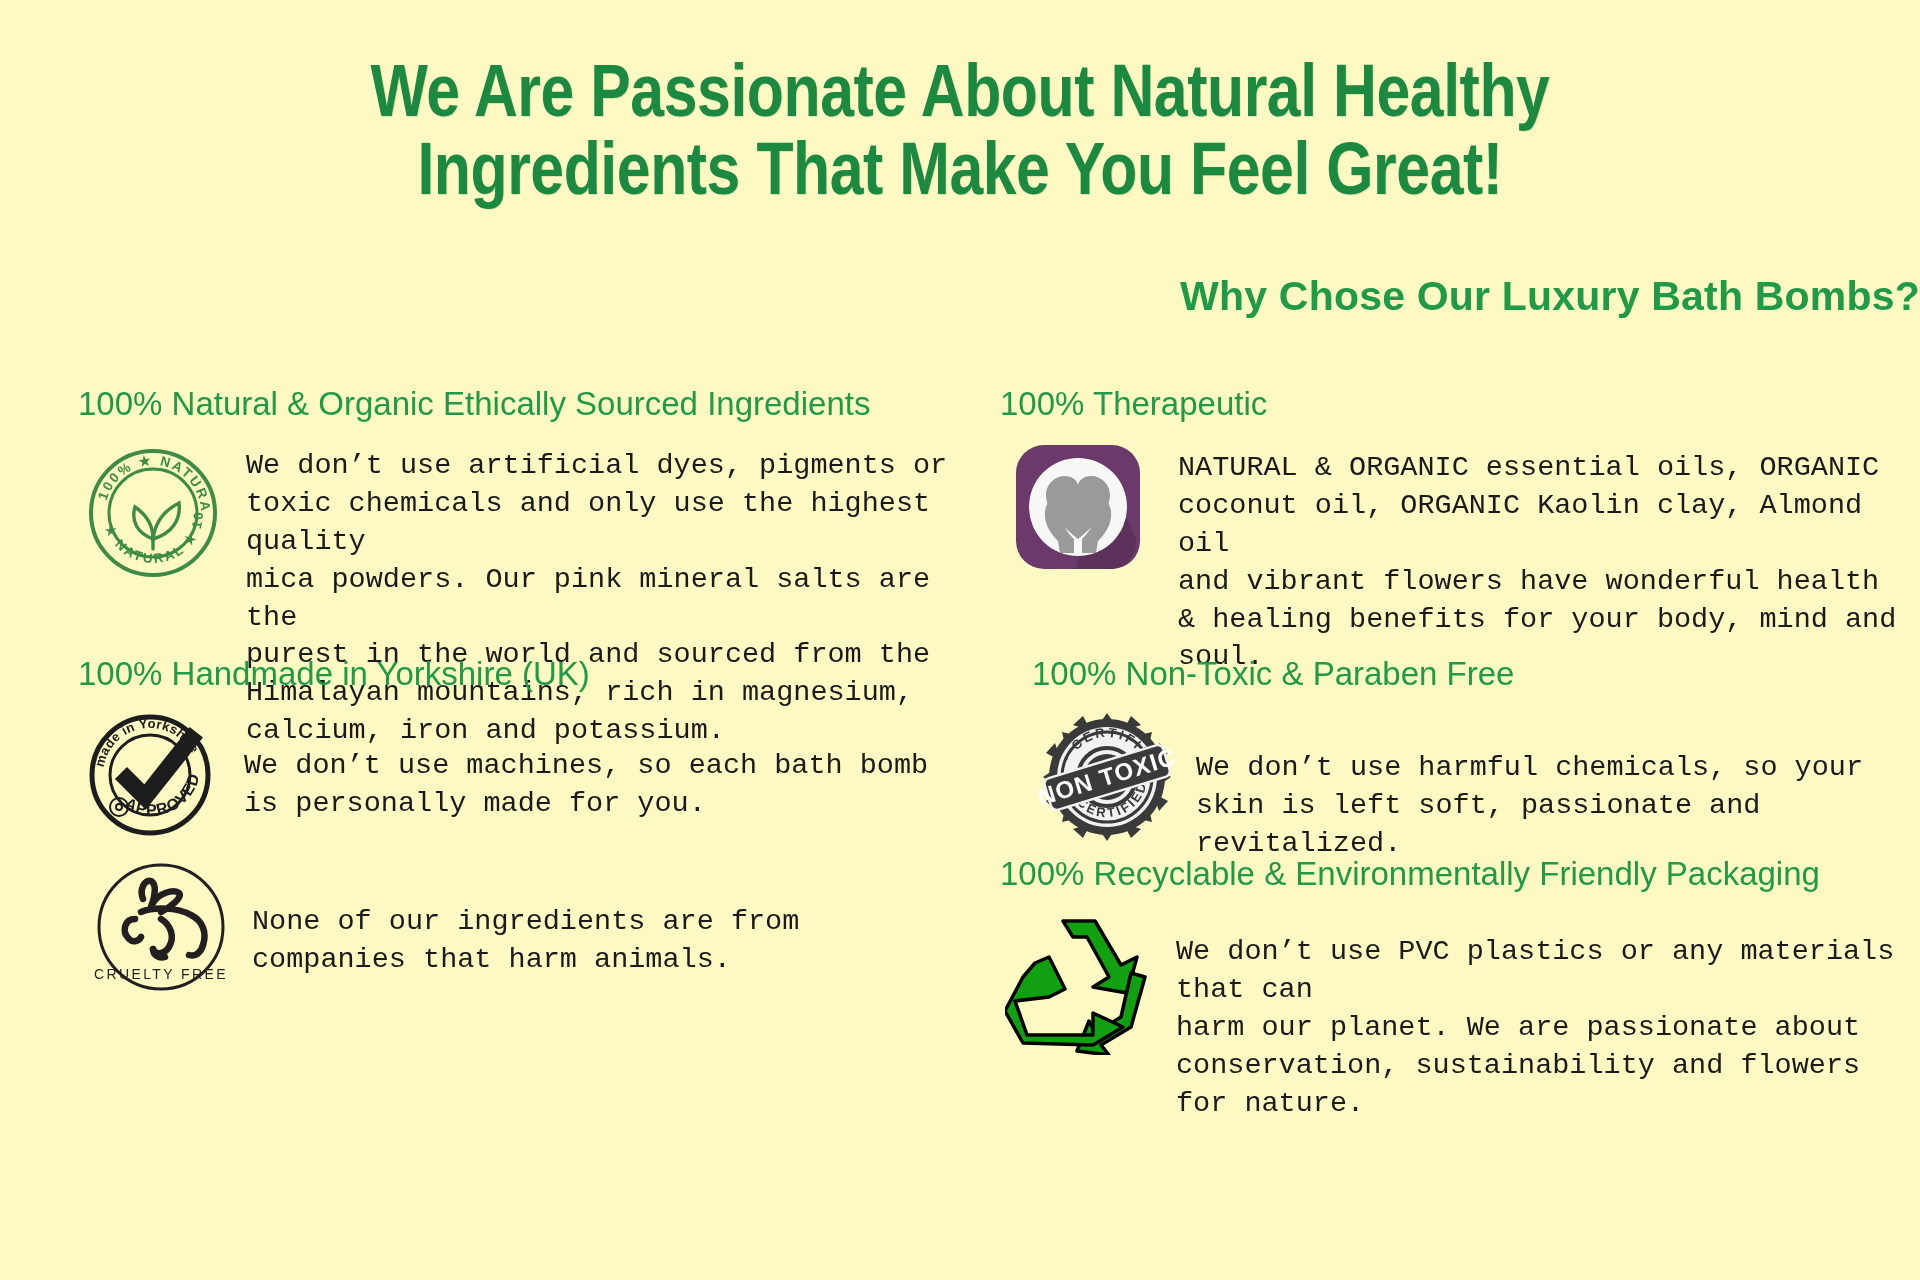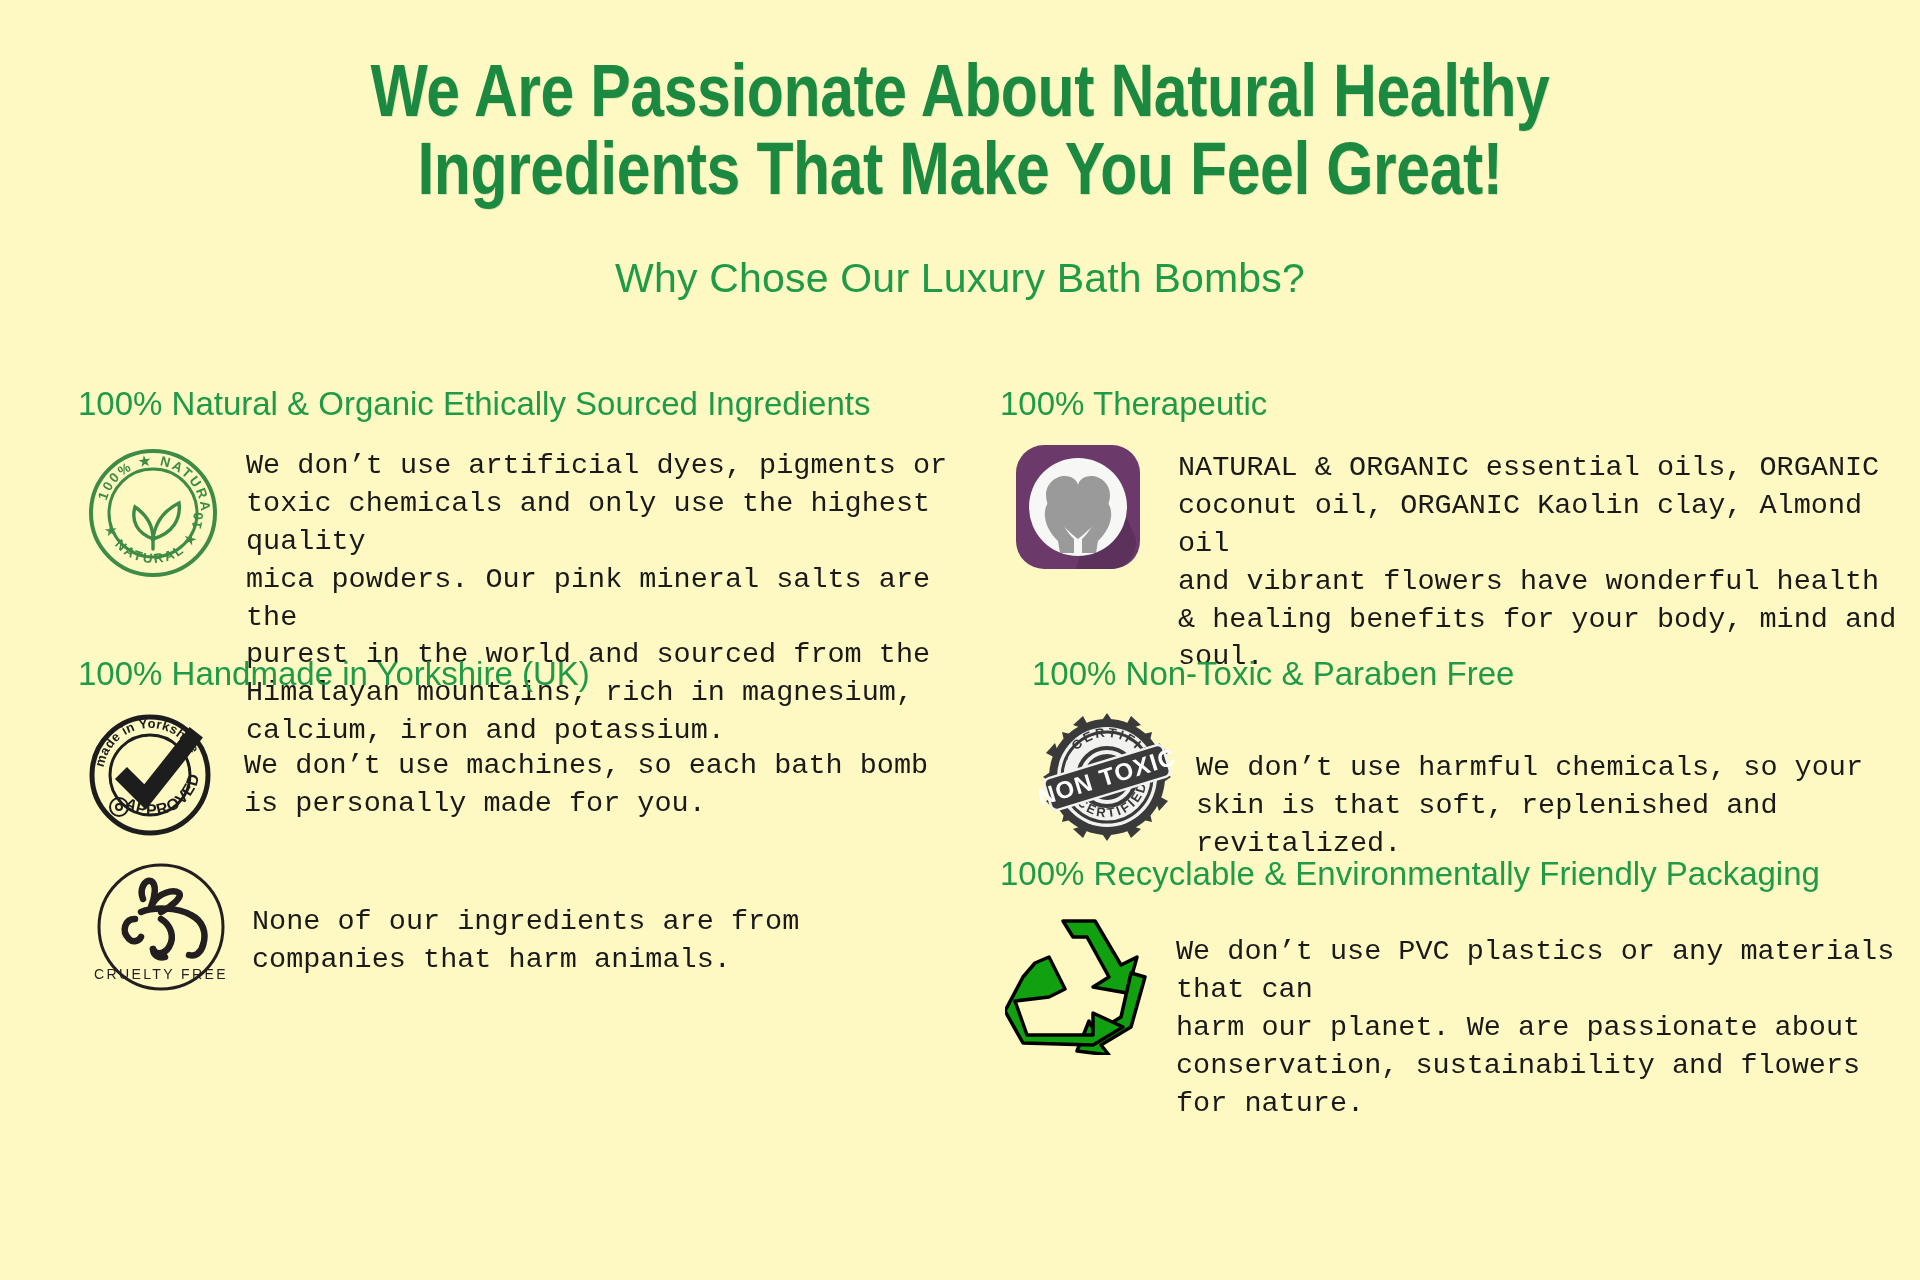--- a/index.html
+++ b/index.html
@@ -38,23 +38,24 @@
     transform-origin: center top;
     margin: 0 auto;
     max-width: 1640px;
     text-shadow: 1px 1px 0 rgba(0,0,0,0.10);
   }
   .title .line { display: block; white-space: nowrap; }
   .subtitle {
     color: #1f9a47;
     font-family: "Liberation Sans Narrow", "Liberation Sans", sans-serif;
     font-size: 41px;
-    font-weight: normal;
-    margin-top: 46px;
+    font-weight: bold;
+    margin-top: 64px;
     letter-spacing: 0.2px;
+    text-align: right;
   }
 
   
   .grid {
     position: absolute;
     top: 385px;
     left: 0;
     width: 1920px;
     height: 870px;
   }
@@ -298,21 +299,21 @@
                 <textPath href="#ntArcBot" startOffset="12%">· CERTIFIED ·</textPath>
               </text>
 
               <g transform="rotate(-17 68 68)">
                 <rect x="6" y="52" width="124" height="33" rx="6" ry="6" fill="#3a3a3a" stroke="#f2f2f0" stroke-width="2.5"></rect>
                 <text x="68" y="76" text-anchor="middle" font-family="'Liberation Sans', sans-serif" font-size="24" font-weight="bold" fill="#ffffff" letter-spacing="1.2">NON TOXIC</text>
               </g>
             </svg>
           </div>
           <div class="feature-text">We don’t use harmful chemicals, so your
-skin is that soft, replenished and revitalized.</div>
+skin is left soft, passionate and revitalized.</div>
         </div>
       </div>
 
       <div class="feature f-recyclable">
         <div class="feature-heading">100% Recyclable &amp; Environmentally Friendly Packaging</div>
         <div class="feature-body">
           <div class="icon-wrap">
             <svg width="150" height="140" viewBox="0 0 150 140" aria-hidden="true">
               <g fill="#10a010" stroke="#000000" stroke-width="3.5" stroke-linejoin="round">
 

